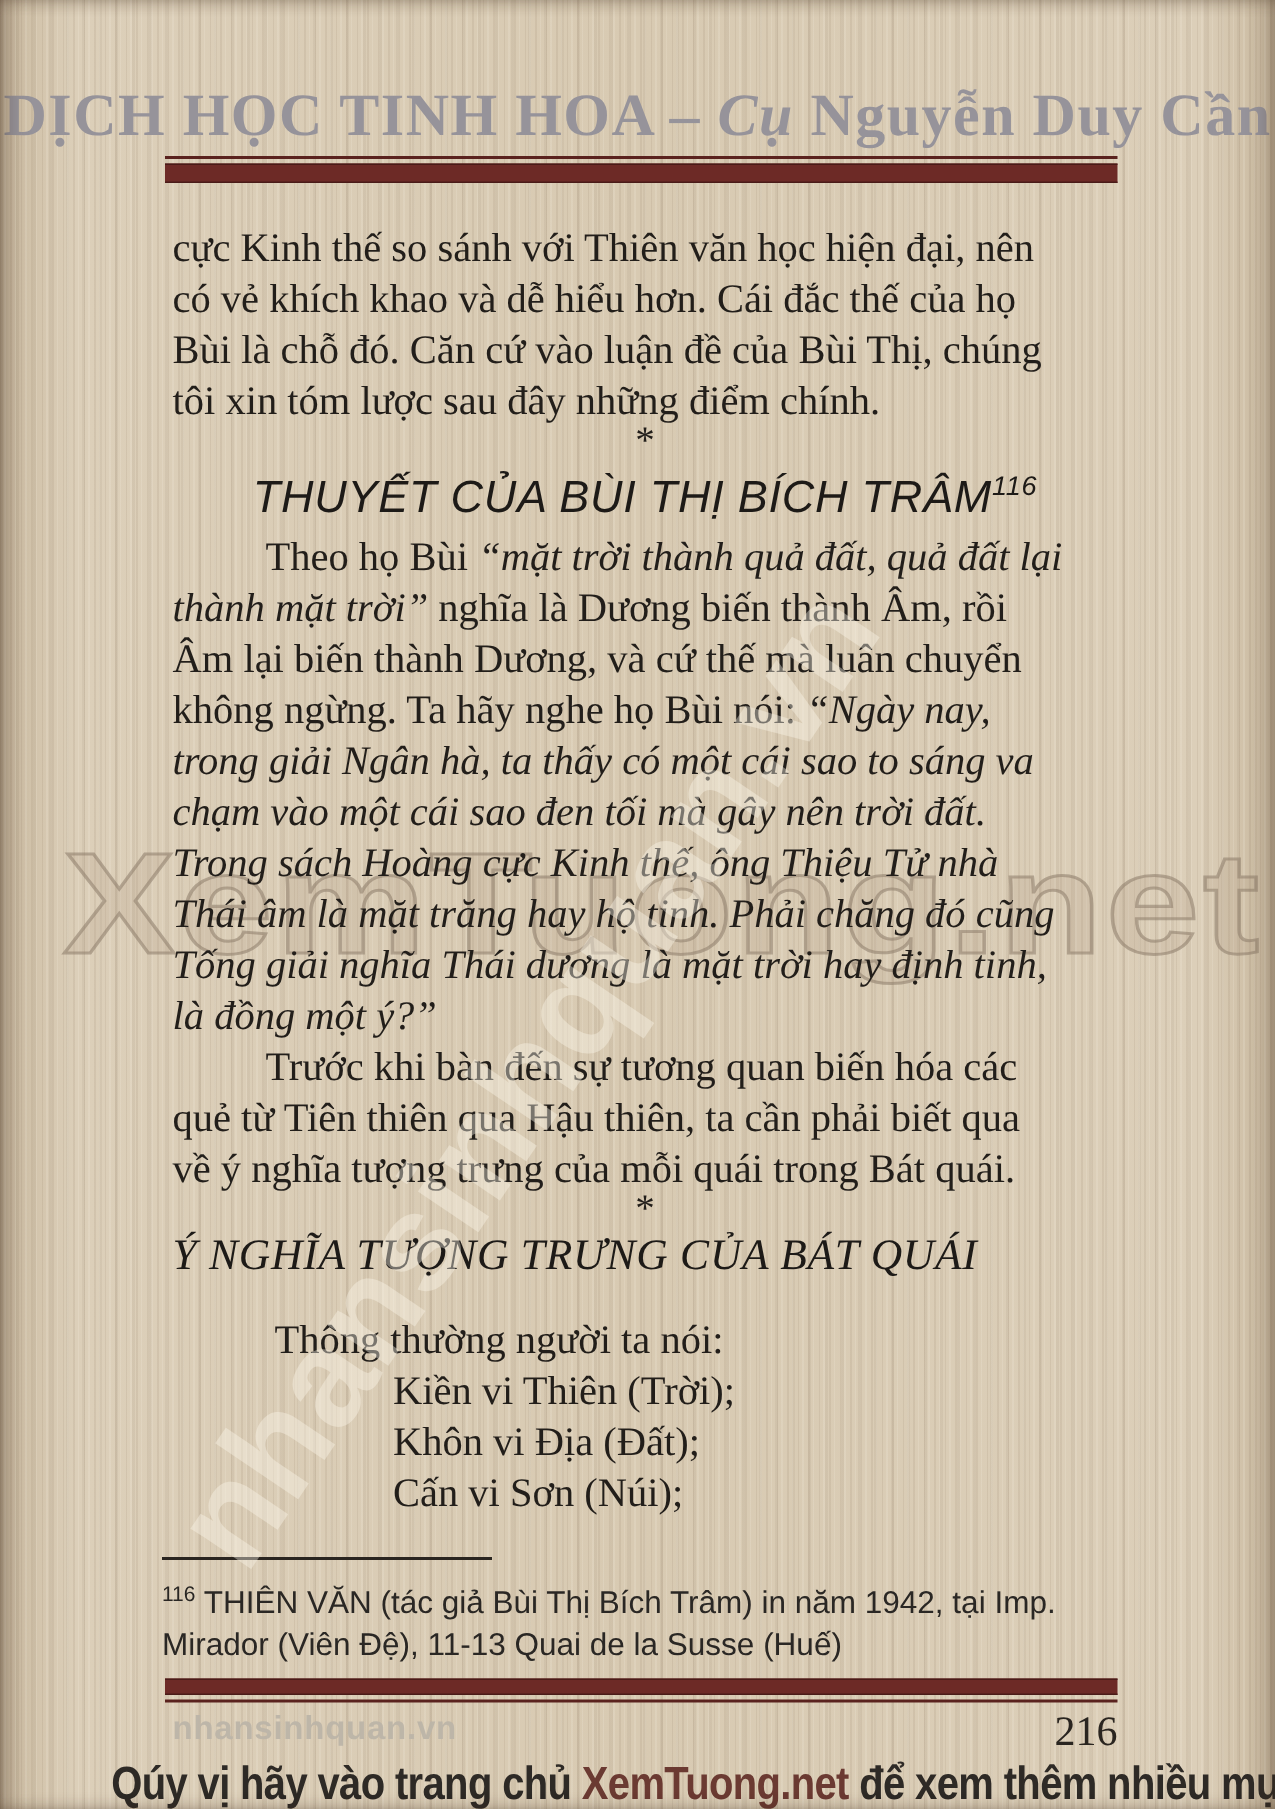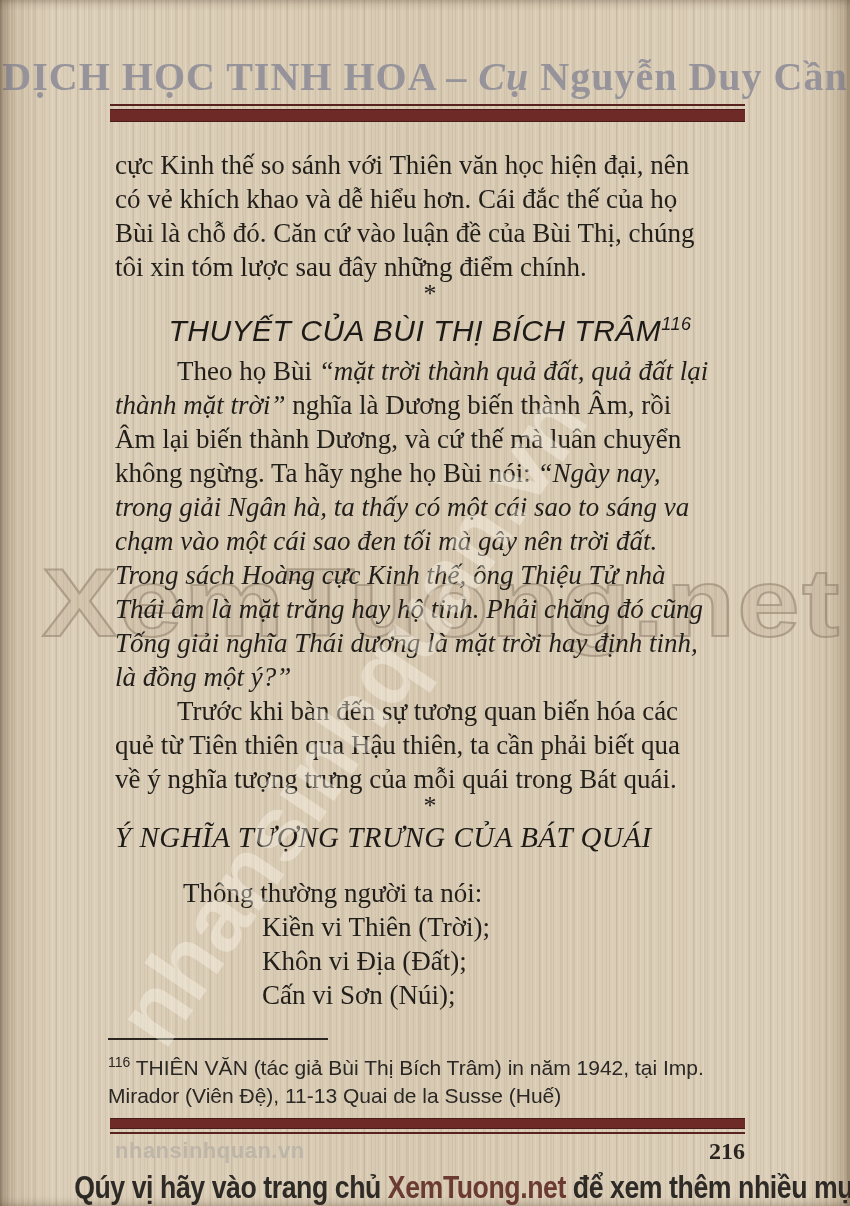--- a/index.html
+++ b/index.html
@@ -77,21 +77,21 @@
   .footnote-rule{width:220px;height:2px;background:#2a2520;margin-bottom:8px;}
   .footnote sup{font-size:14px;}
   
   .footer-bar-thick{position:relative;z-index:2;margin:8px 105px 0 110px;height:9px;background:#6d2a26;border-top:1px solid #4a1b18;border-bottom:1px solid #4a1b18;}
   .footer-bar-thin{position:relative;z-index:2;margin:3px 105px 0 110px;height:2px;background:#5a221e;}
   .footer-row{position:relative;z-index:2;margin:4px 105px 0 115px;height:30px;}
   .footer-site{
     float:left;font-family:"Liberation Sans", sans-serif;font-weight:bold;
     font-size:22px;color:rgba(188,180,168,0.95);letter-spacing:0.5px;
   }
-  .footer-page{float:right;font-size:24px;color:#2a2520;font-weight:bold;}
+  .footer-page{float:right;font-size:28px;color:#2a2520;}
   .promo-row{position:relative;z-index:2;text-align:center;margin-top:2px;}
   .promo{
     display:inline-block;transform:scaleX(0.86);transform-origin:center;
     font-family:"Liberation Sans", sans-serif;font-weight:bold;
     font-size:31px;color:#2e2a26;letter-spacing:-0.5px;white-space:nowrap;
   }
   .promo .link{color:#6b3a32;}
 </style>
 </head>
 <body>

